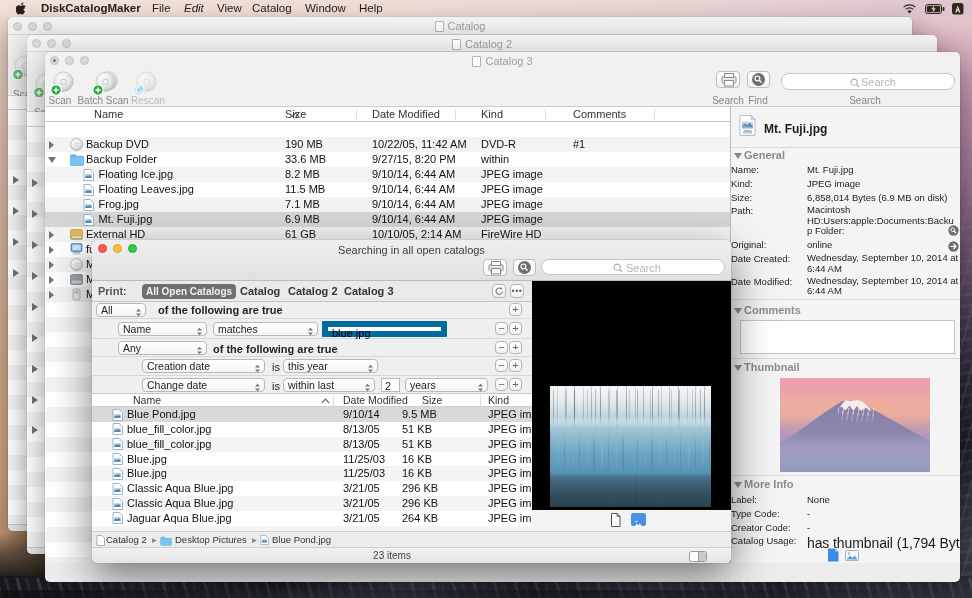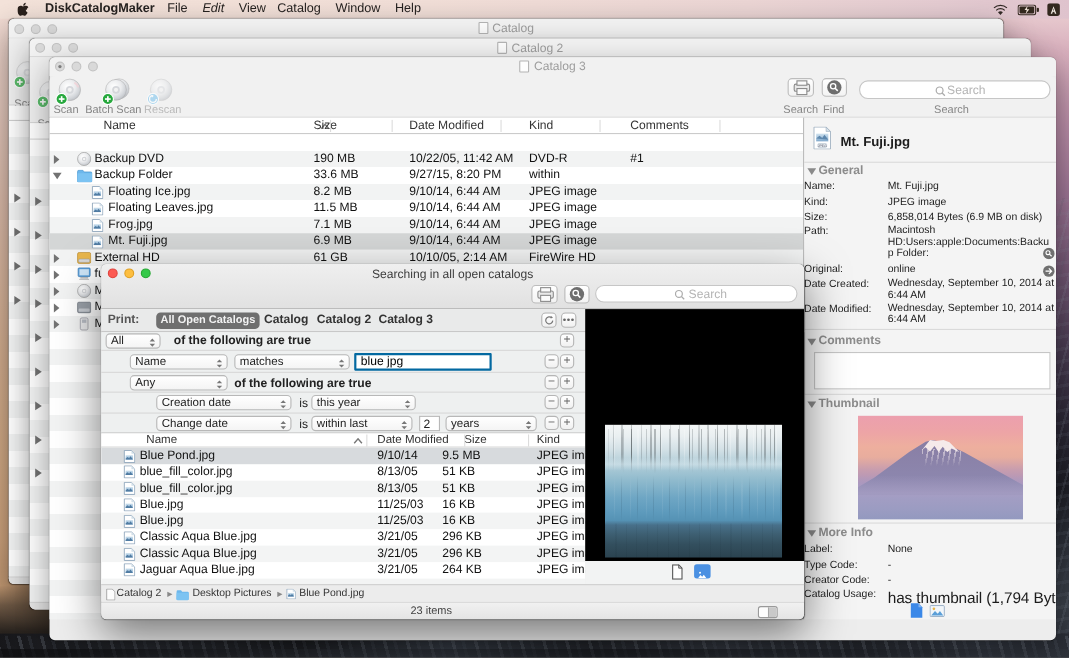--- a/index.html
+++ b/index.html
@@ -455,21 +455,21 @@
               <path d="M1 3.4 3.5 .8 6 3.4z M1 5.6 3.5 8.2 6 5.6z" fill="#777"></path>
             </svg></span></div>
    <span class="abs" style="left:66px;top:2px;font-weight:bold;">of the following are true</span>
    <span class="sqbtn" style="left:417px;top:1px;">+</span>
    <div class="popup" style="left:26px;top:20px;width:89px;">Name<span class="arr"><svg width="7" height="9" viewBox="0 0 7 9">
               <path d="M1 3.4 3.5 .8 6 3.4z M1 5.6 3.5 8.2 6 5.6z" fill="#777"></path>
             </svg></span></div>
    <div class="popup" style="left:121px;top:20px;width:105px;">matches<span class="arr"><svg width="7" height="9" viewBox="0 0 7 9">
               <path d="M1 3.4 3.5 .8 6 3.4z M1 5.6 3.5 8.2 6 5.6z" fill="#777"></path>
             </svg></span></div>
-   <div class="abs" style="left:230px;top:19px;width:125px;height:16px;background:#fff;border:2px solid #0369a1;border-radius:1px;">
+   <div class="abs" style="left:230px;top:19px;width:125px;height:16px;background:#fff;border:6px solid #0369a1;border-radius:1px;">
           <span class="abs" style="left:4px;top:0px;color:#000;">blue jpg</span>
         </div>
    <span class="sqbtn" style="left:403px;top:20px;">−</span>
         <span class="sqbtn" style="left:417px;top:20px;">+</span>
    <div class="popup" style="left:26px;top:39px;width:89px;">Any<span class="arr"><svg width="7" height="9" viewBox="0 0 7 9">
               <path d="M1 3.4 3.5 .8 6 3.4z M1 5.6 3.5 8.2 6 5.6z" fill="#777"></path>
             </svg></span></div>
    <span class="abs" style="left:121px;top:41px;font-weight:bold;">of the following are true</span>
    <span class="sqbtn" style="left:403px;top:39px;">−</span>
         <span class="sqbtn" style="left:417px;top:39px;">+</span>

